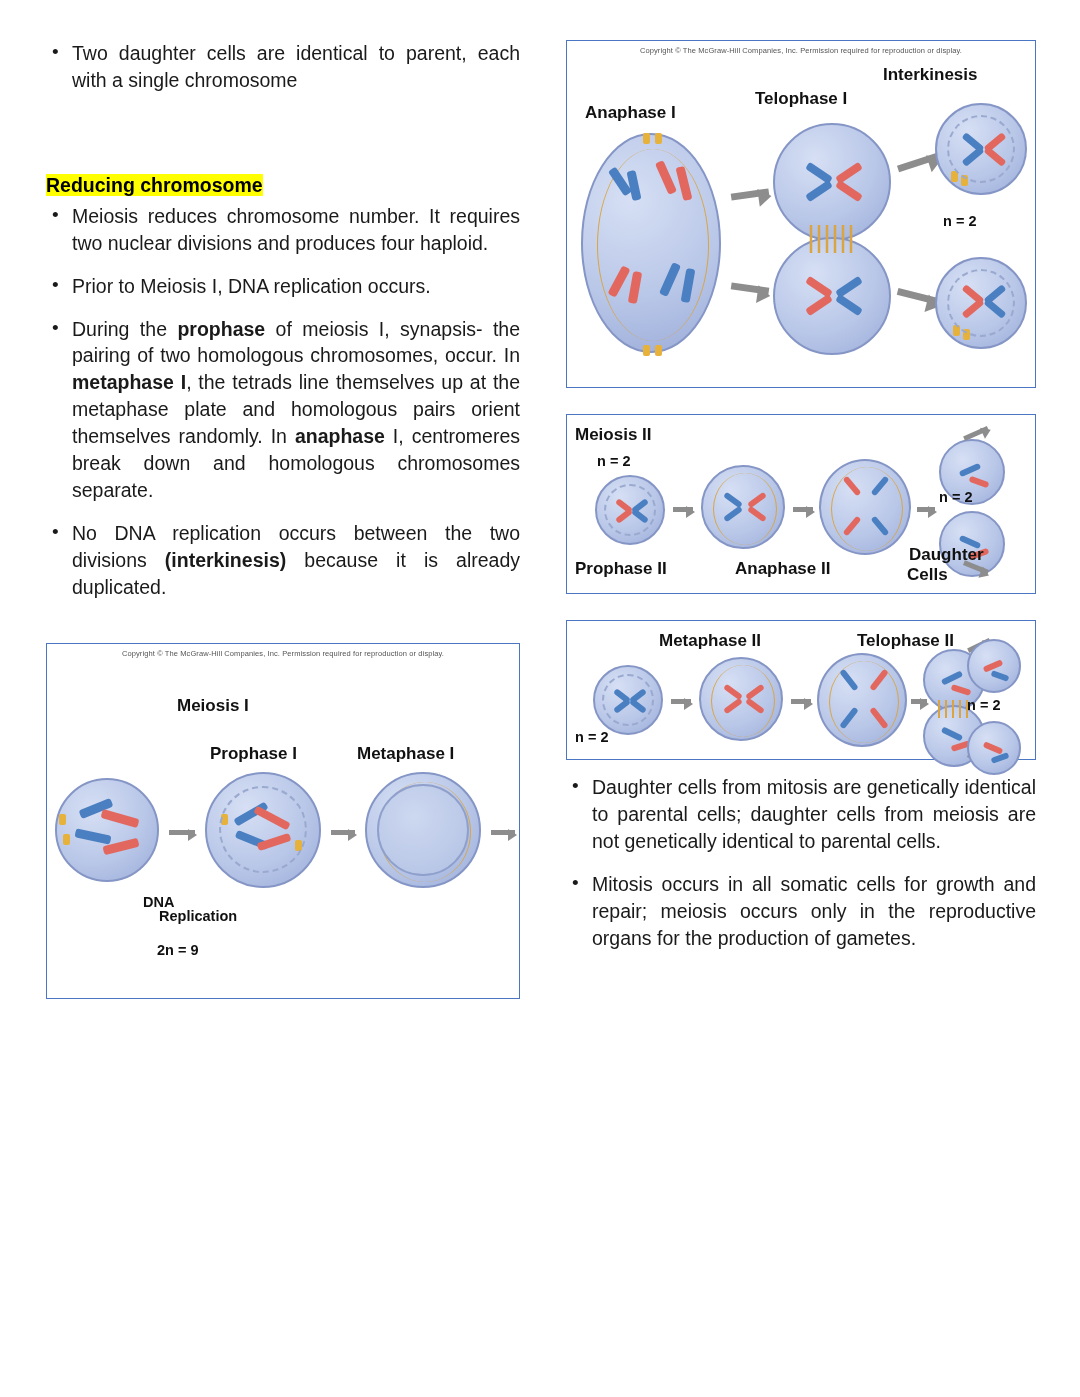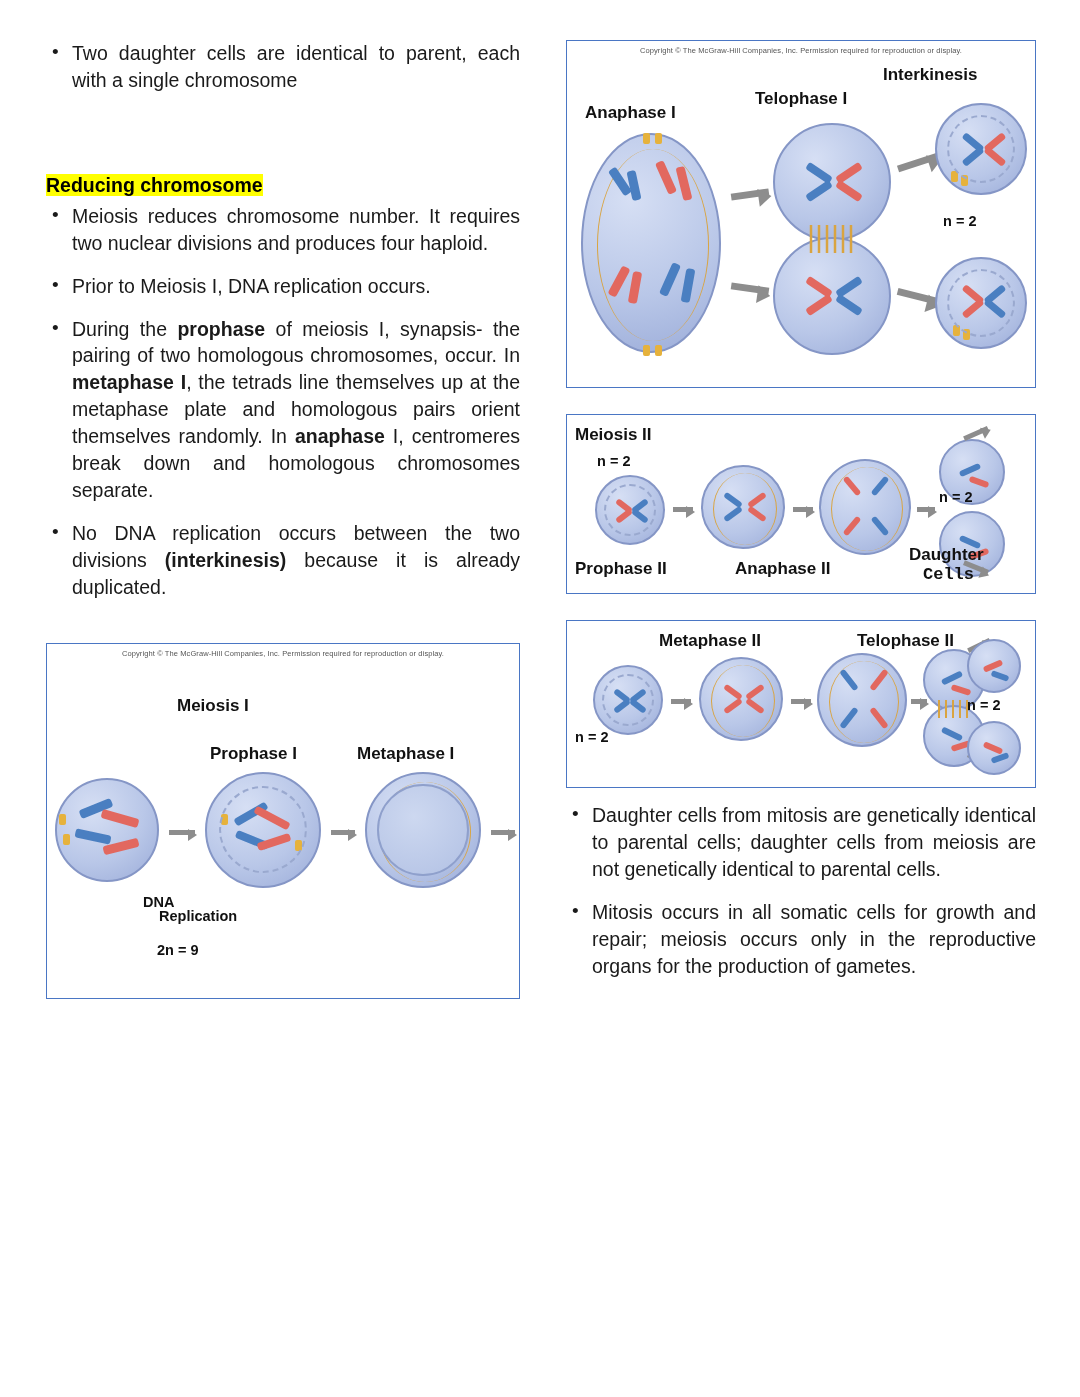--- a/index.html
+++ b/index.html
@@ -368,26 +368,26 @@
         </div>
 
         <div class="arrow small" style="left:396px; top:16px; width:26px; transform:rotate(-24deg);"></div>
         <div class="arrow small" style="left:396px; top:150px; width:26px; transform:rotate(22deg);"></div>
 
         <div class="nlabel" style="left:372px; top:74px;">n = 2</div>
 
         <div class="fig-label" style="left:8px; top:144px;">Prophase II</div>
         <div class="fig-label" style="left:168px; top:144px;">Anaphase II</div>
         <div class="fig-label" style="left:342px; top:130px;">Daughter</div>
-        <div class="fig-label" style="left:356px; top:150px;font-family:Liberation Mono, monospace;">Cells</div>
+        <div class="fig-label" style="left:340px; top:150px;">Cells</div>
       </div>
 
       <div class="spacer-md"></div>
 
-      <div class="figure" style="height:168px;">
+      <div class="figure" style="height:140px;">
         <div class="fig-label" style="left:92px; top:10px;">Metaphase II</div>
         <div class="fig-label" style="left:290px; top:10px;">Telophase II</div>
 
         <div class="cell inner-nuc" style="left:26px; top:44px; width:70px; height:70px;">
           <div class="chrom blue" style="left:18px; top:26px; width:18px; height:6px; transform:rotate(38deg);"></div>
           <div class="chrom blue" style="left:18px; top:36px; width:18px; height:6px; transform:rotate(-38deg);"></div>
           <div class="chrom blue" style="left:34px; top:26px; width:18px; height:6px; transform:rotate(-38deg);"></div>
           <div class="chrom blue" style="left:34px; top:36px; width:18px; height:6px; transform:rotate(38deg);"></div>
         </div>
         <div class="nlabel" style="left:8px; top:108px;">n = 2</div>

